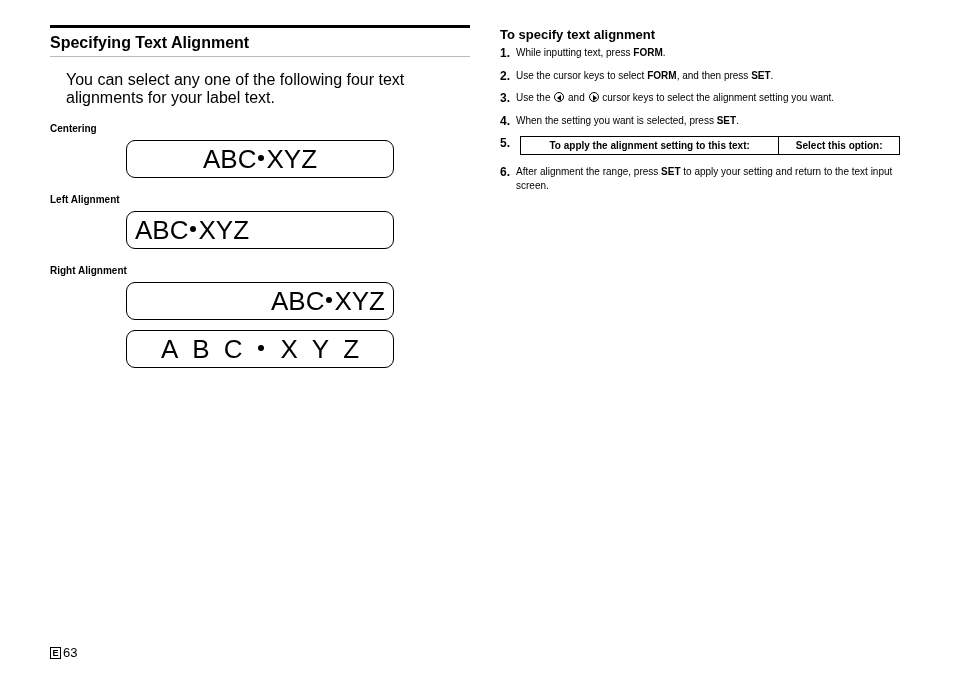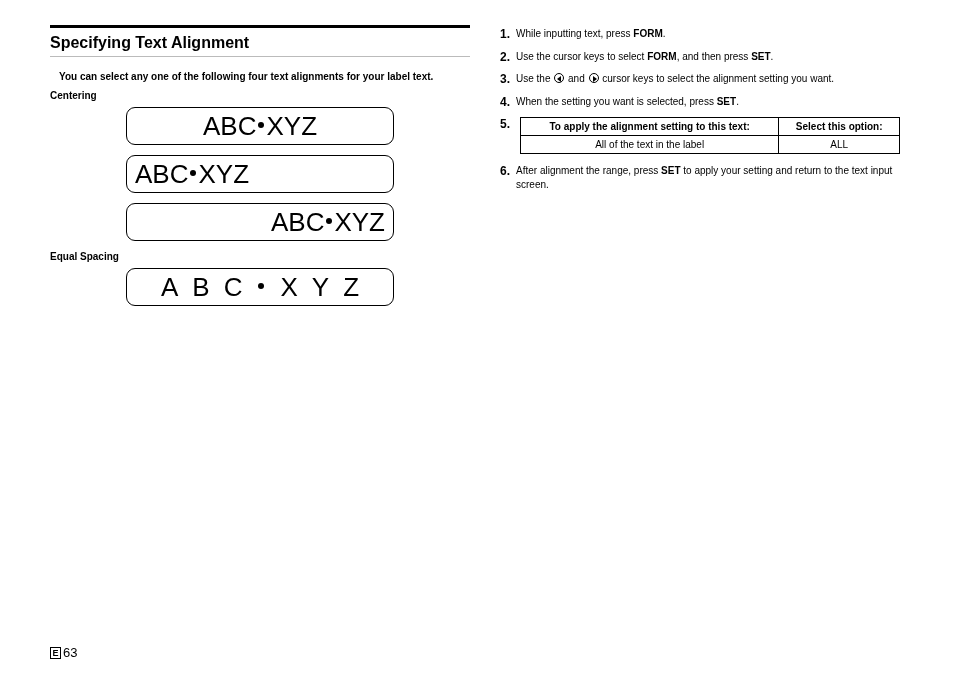--- a/index.html
+++ b/index.html
@@ -34,28 +34,27 @@
     font-size: 16px;
     font-weight: bold;
     margin: 0 0 4px 0;
   }
   .sub-rule {
     height: 1px;
     background: #bbb;
     margin: 3px 0 14px 0;
   }
   .intro {
-    font-size: 10px;
-    margin: 0 0 8px 9px;
-    font-weight: bold;
+    font-size: 16px;
+    margin: 0 0 8px 16px;
   }
   .sample-label {
     font-size: 10px;
     font-weight: bold;
-    margin: 8px 0 6px 0;
+    margin: 16px 0 6px 0;
   }
   .sample-box-wrap {
     display: flex;
     justify-content: center;
     margin-bottom: 10px;
   }
   .sample-box {
     width: 268px;
     height: 38px;
     border: 1px solid #000;
@@ -190,83 +189,81 @@
               <span class="glyph">A</span>
               <span class="glyph">B</span>
               <span class="glyph">C</span>
               <span class="dot-glyph"></span>
               <span class="glyph">X</span>
               <span class="glyph">Y</span>
               <span class="glyph">Z</span>
             </div>
           </div>
         </div>
+        <p class="sample-label">Left Alignment</p>
         <div class="sample-box-wrap">
           <div class="sample-box left-a">
             <div class="sample-inner sp0">
               <span class="glyph">A</span>
               <span class="glyph">B</span>
               <span class="glyph">C</span>
               <span class="dot-glyph"></span>
               <span class="glyph">X</span>
               <span class="glyph">Y</span>
               <span class="glyph">Z</span>
             </div>
           </div>
         </div>
+        <p class="sample-label">Right Alignment</p>
         <div class="sample-box-wrap">
           <div class="sample-box right-a">
             <div class="sample-inner sp0">
               <span class="glyph">A</span>
               <span class="glyph">B</span>
               <span class="glyph">C</span>
               <span class="dot-glyph"></span>
               <span class="glyph">X</span>
               <span class="glyph">Y</span>
               <span class="glyph">Z</span>
             </div>
           </div>
         </div>
-        <p class="sample-label">Equal Spacing</p>
         <div class="sample-box-wrap">
           <div class="sample-box equal">
             <div class="sample-inner sp-eq">
               <span class="glyph">A</span>
               <span class="glyph">B</span>
               <span class="glyph">C</span>
               <span class="dot-glyph"></span>
               <span class="glyph">X</span>
               <span class="glyph">Y</span>
               <span class="glyph">Z</span>
             </div>
           </div>
         </div>
       </div>
   </div>
 
   <div class="col right">
+    <h3 class="subhead">To specify text alignment</h3>
     <ol class="steps" id="steps">
         <li><span class="num">1.</span><span>While inputting text, press </span><span class="kw">FORM</span><span>.</span></li>
         <li><span class="num">2.</span><span>Use the cursor keys to select </span><span class="kw">FORM</span><span>, and then press </span><span class="kw">SET</span><span>.</span></li>
         <li><span class="num">3.</span><span>Use the </span><span class="circ-icon circ-left"></span><span> and </span><span class="circ-icon circ-right"></span><span> cursor keys to select the alignment setting you want.</span></li>
         <li><span class="num">4.</span><span>When the setting you want is selected, press </span><span class="kw">SET</span><span>.</span></li>
         <li><span class="num">5.</span></li>
         <div class="tbl-wrap">
           <table class="range">
             <thead>
               <tr>
                 <th>To apply the alignment  setting to this text:</th>
                 <th>Select this option:</th>
               </tr>
             </thead>
             <tbody>
-              <tr>
-                <td>All of the text in the label</td>
-                <td>ALL</td>
-              </tr>
             </tbody>
           </table>
         </div>
         <li><span class="num">6.</span><span>After alignment the range, press </span><span class="kw">SET</span><span> to apply your setting and return to the text input screen.</span></li>
       </ol>
   </div>
 
   <div class="footer-pn">
     <span class="e-box">E</span>
     <span>63</span>

